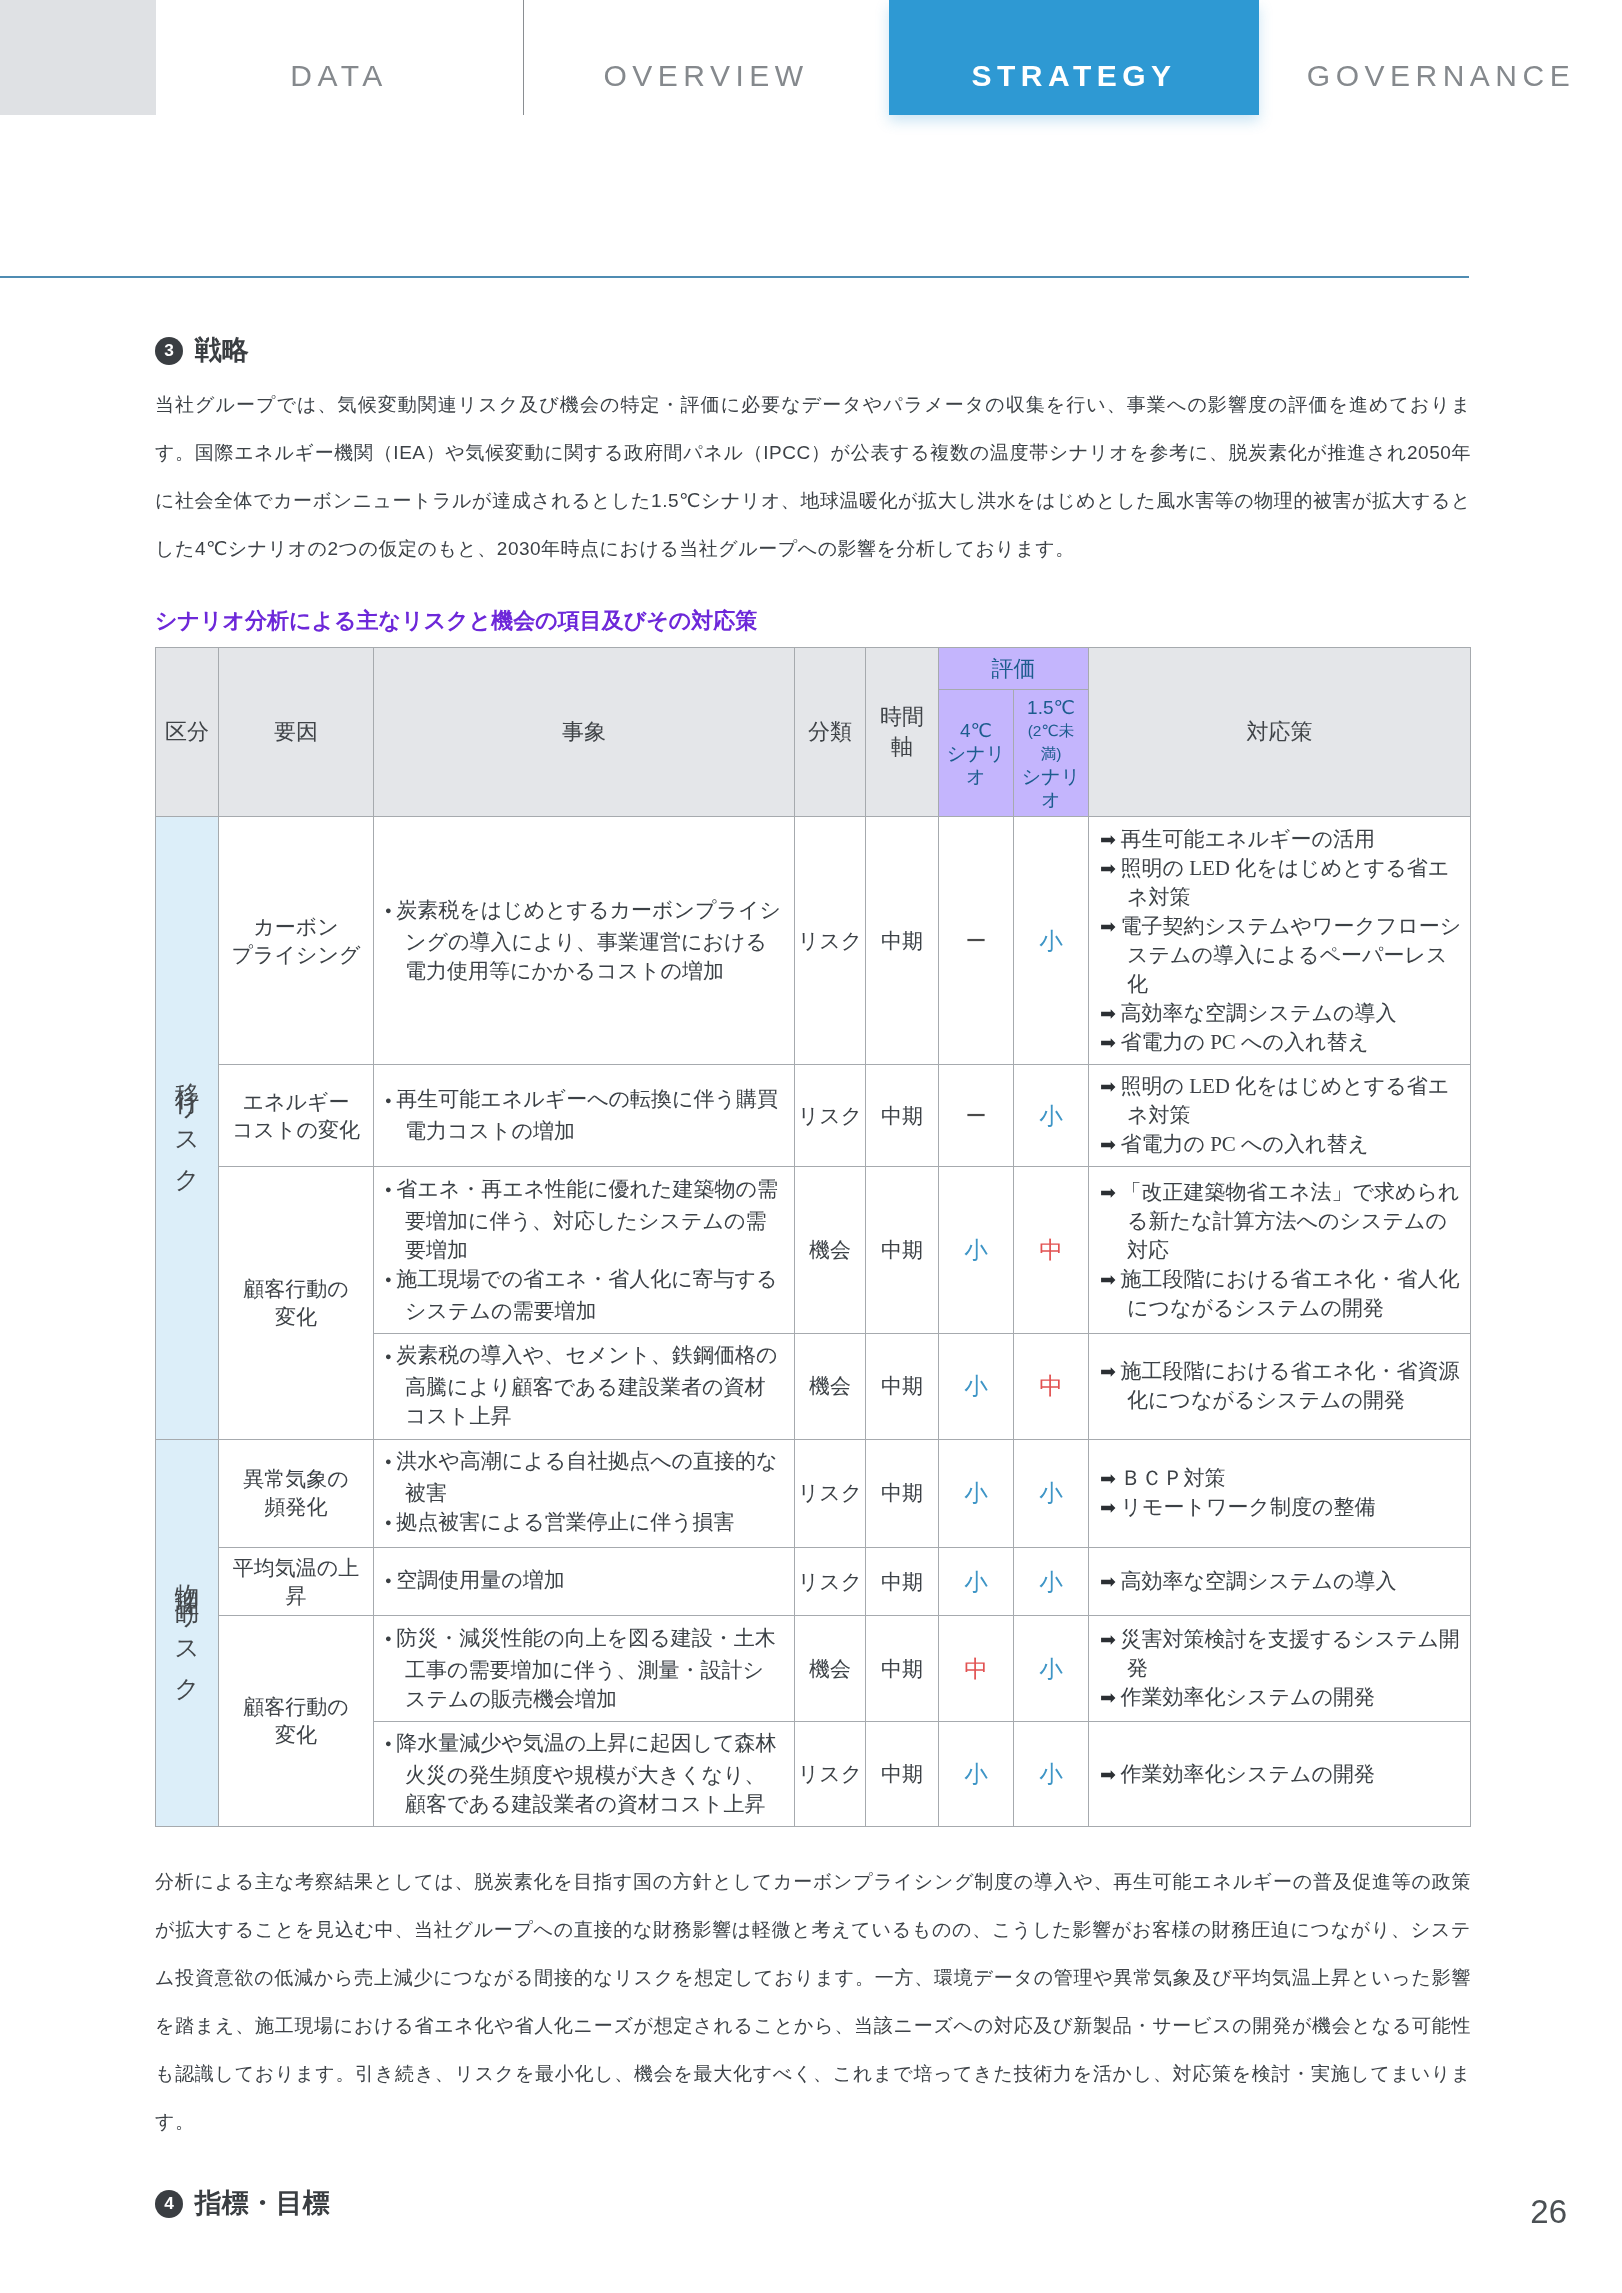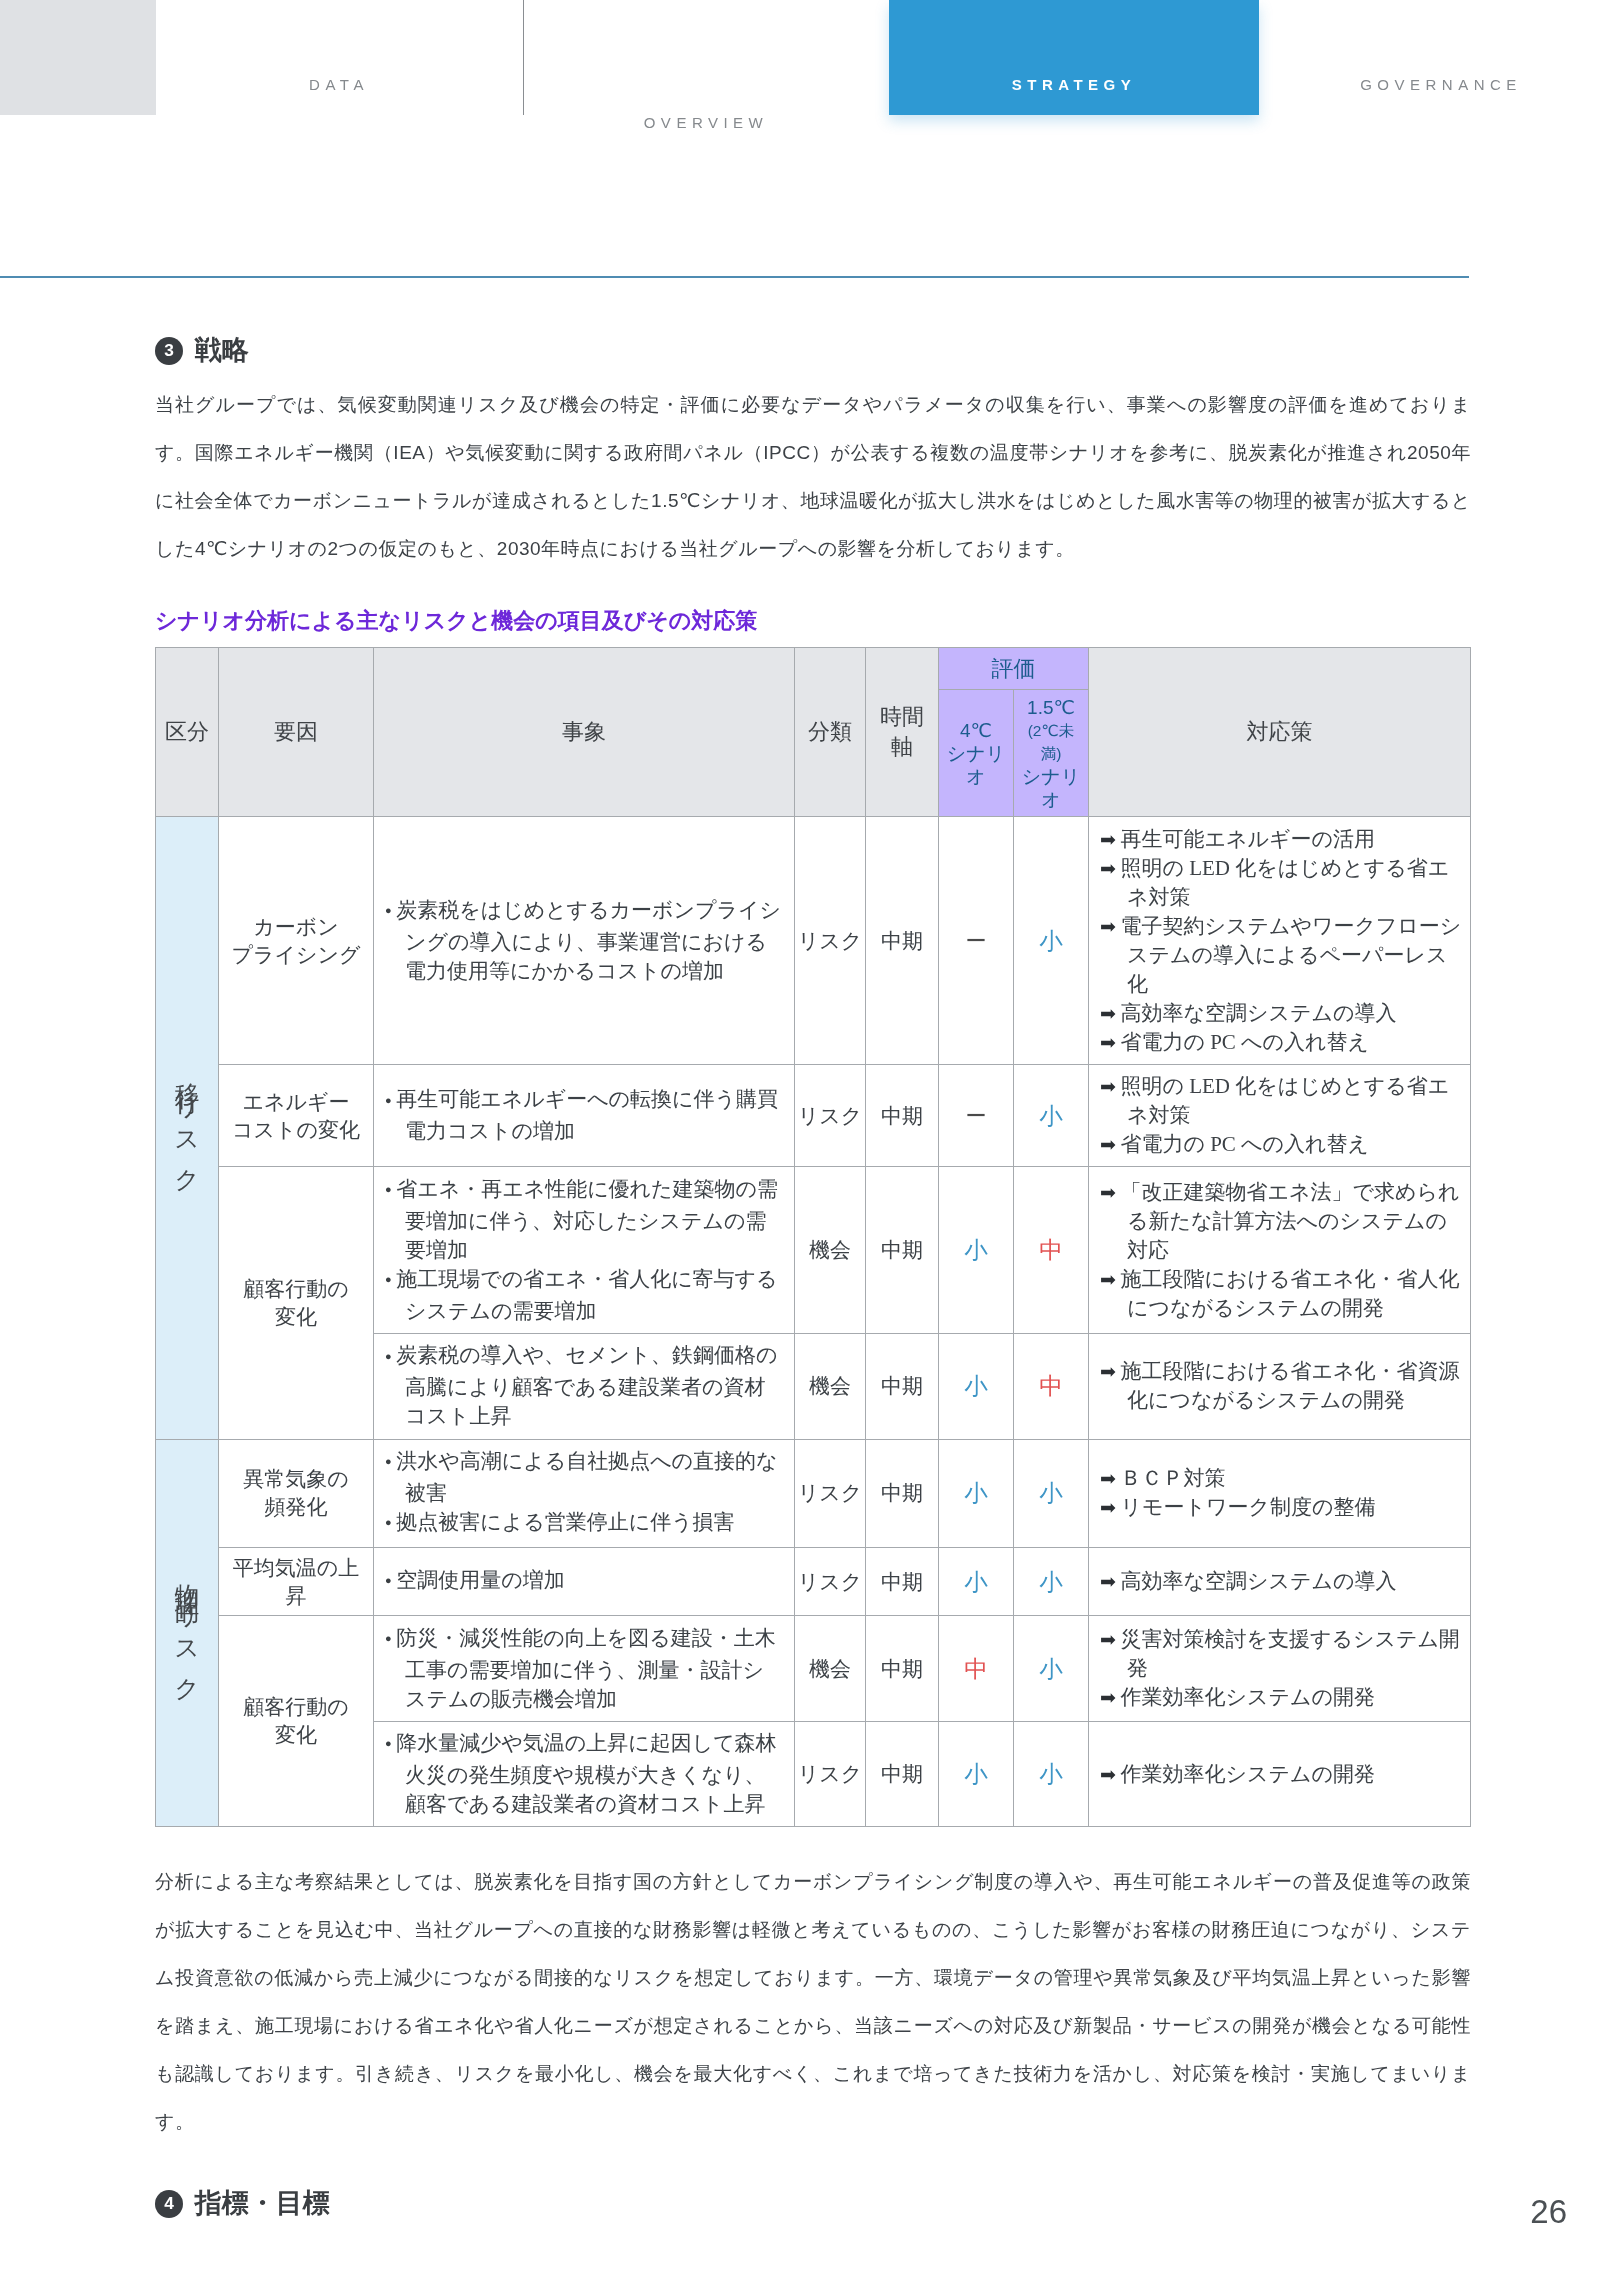--- a/index.html
+++ b/index.html
@@ -12,24 +12,24 @@
   .page { position:relative; width:1623px; height:2294px; background:#fff; overflow:hidden; }
 
   
   .nav { position:absolute; top:0; left:0; width:1623px; height:115px; background:#fff; }
   .nav-gray { position:absolute; left:0; top:0; width:156px; height:115px; background:#dfe1e4; }
   .nav-divider { position:absolute; left:523px; top:0; width:0.9px; height:115px; background:#8a8e92; }
   .nav-tab {
     position:absolute; top:0; height:115px;
     display:flex; align-items:flex-end; justify-content:center;
     padding-bottom:22px;
-    font-size:15px; letter-spacing:5.5px; color:#85898d; cursor:pointer;
+    font-size:30px; letter-spacing:5.5px; color:#85898d; cursor:pointer;
   }
   .nav-tab.t-data { left:156px; width:366px; }
-  .nav-tab.t-overview { left:523px; width:366px;margin-top:38px; }
+  .nav-tab.t-overview { left:523px; width:366px; }
   .nav-tab.t-strategy {
     left:889px; width:370px; background:#2e99d3; color:#ffffff; font-weight:bold;
     box-shadow:0 7.3px 12.7px rgba(46,153,211,0.25);
   }
   .nav-tab.t-governance { left:1259px; width:364px; }
 
   
   .rule { position:absolute; top:276px; left:0; width:1469px; height:1.8px; background:#4f8cb2; }
 
   

